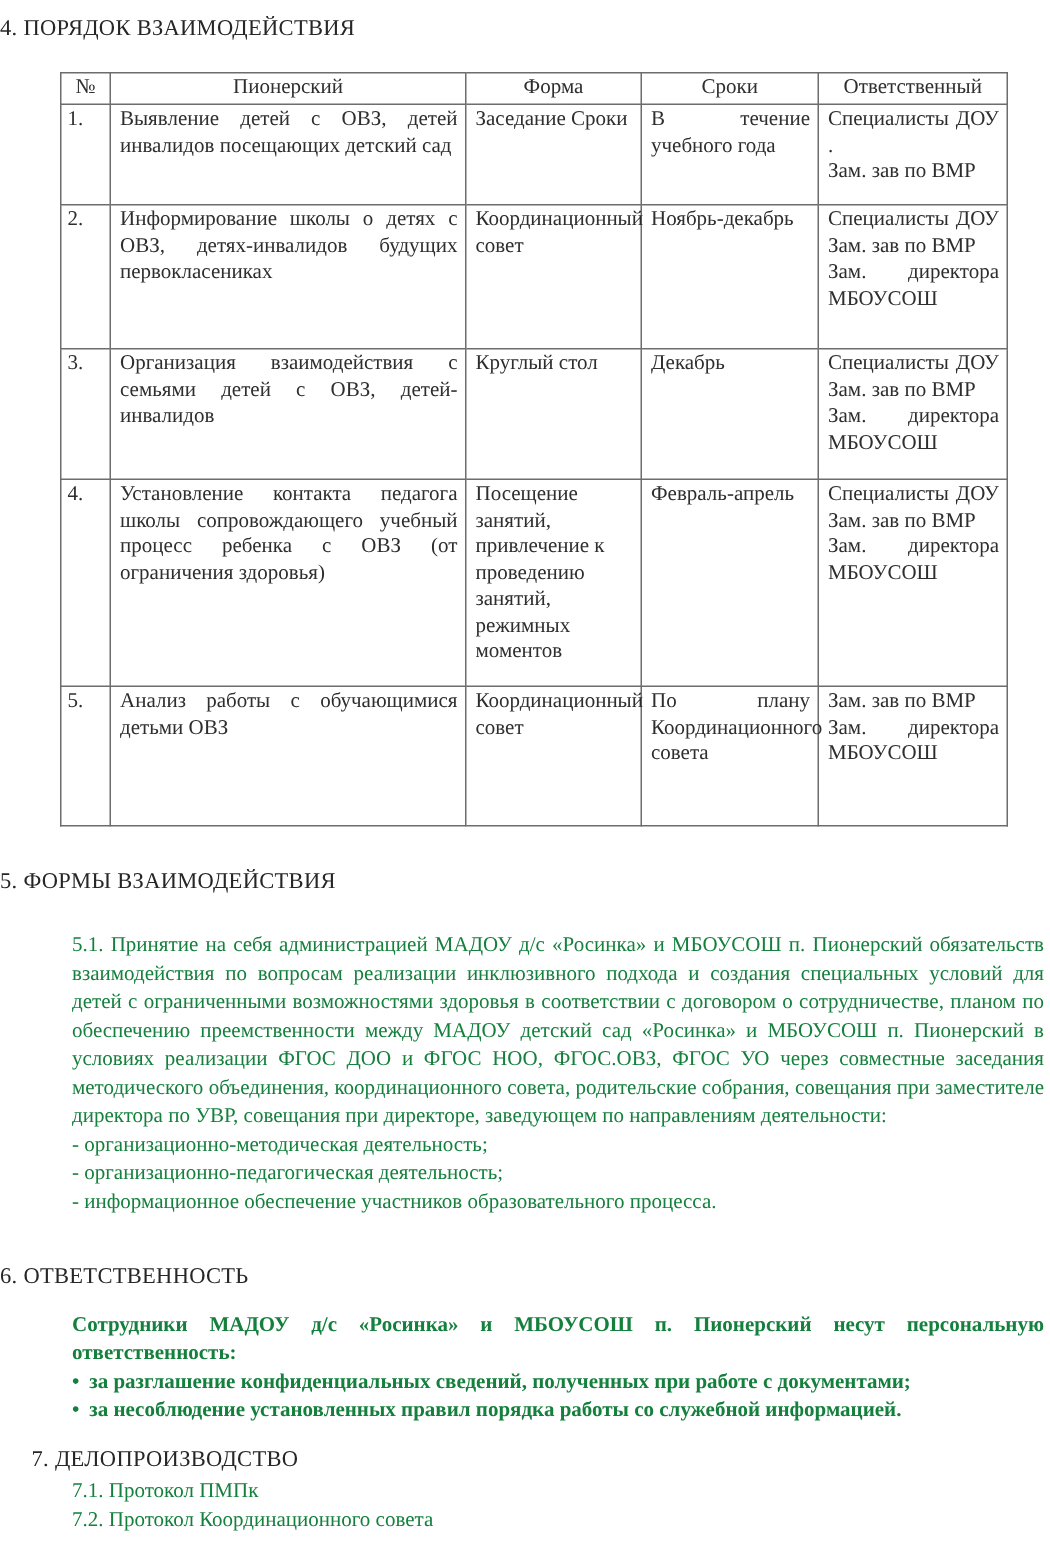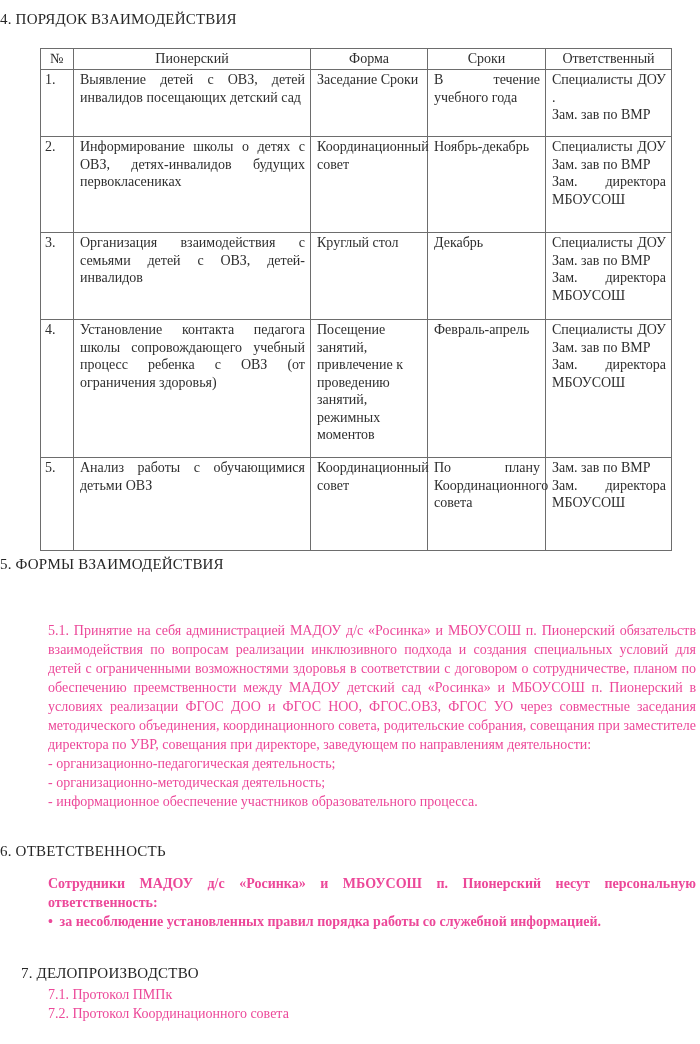--- a/index.html
+++ b/index.html
@@ -18,21 +18,21 @@
   }
   table.plan th, table.plan td {
     border: 1px solid #6d6d6d; vertical-align: top;
     padding: 1px 5px 0 6px; font-weight: normal; color: #2e2e2e;
   }
   table.plan th { text-align: center; font-size: 14px; height: 18px; padding: 1px 3px; }
   table.plan td.num { padding-left: 4px; }
   td.just { text-align: justify; text-align-last: left; }
   .para {
     position: absolute; left: 48px; width: 648px; text-align: justify;
-    font-size: 14px; line-height: 19px; color: #ec4899;
+    font-size: 14px; line-height: 19px; color: #15803d;
   }
   .para .first { text-align: justify; }
   .list-line { display: block; text-align: left; }
   .bullet { display: inline-block; width: 8px; }
 </style>
 </head>
 <body>
 
 <div class="heading" style="top:11px;">4.  ПОРЯДОК ВЗАИМОДЕЙСТВИЯ</div>
 
@@ -100,33 +100,37 @@
       <td>Координационный совет</td>
       <td class="just">По плану Координационного совета</td>
       <td class="just">
         <div>Зам. зав по ВМР</div>
         <div>Зам. директора МБОУСОШ</div>
       </td>
     </tr>
   </tbody>
 </table>
 
-<div class="heading" style="top:556px;">5. ФОРМЫ ВЗАИМОДЕЙСТВИЯ</div>
+<div class="heading" style="top:580px;">5. ФОРМЫ ВЗАИМОДЕЙСТВИЯ</div>
 
 <div class="para" style="top:621px;">
   <div class="first">5.1. Принятие на себя администрацией МАДОУ д/с «Росинка» и МБОУСОШ п. Пионерский обязательств взаимодействия по вопросам реализации инклюзивного подхода и создания специальных условий для детей с ограниченными возможностями здоровья в соответствии с договором о сотрудничестве, планом по обеспечению преемственности  между МАДОУ детский сад «Росинка» и МБОУСОШ п. Пионерский в условиях реализации ФГОС ДОО и ФГОС НОО, ФГОС.ОВЗ, ФГОС УО через совместные заседания методического объединения, координационного совета, родительские собрания, совещания при заместителе директора по УВР,  совещания при директоре, заведующем по направлениям деятельности:</div>
+  <span class="list-line">- организационно-методическая деятельность;</span>
   <span class="list-line">- организационно-педагогическая деятельность;</span>
-  <span class="list-line">- организационно-методическая деятельность;</span>
   <span class="list-line">- информационное обеспечение  участников образовательного процесса.</span>
 </div>
 
 <div class="heading" style="top:843px;">6. ОТВЕТСТВЕННОСТЬ</div>
 
 <div class="para" style="top:874px;font-weight:bold;">
   <div>Сотрудники МАДОУ д/с «Росинка» и МБОУСОШ п. Пионерский несут персональную ответственность:</div>
+  <span class="list-line">
+    <span class="bullet">•</span>
+    <span>за разглашение конфиденциальных сведений, полученных при работе с документами;</span>
+  </span>
   <span class="list-line">
     <span class="bullet">•</span>
     <span>за несоблюдение установленных правил порядка работы со служебной информацией.</span>
   </span>
 </div>
 
 <div class="heading" style="top:965px;padding-left:21px;">7. ДЕЛОПРОИЗВОДСТВО</div>
 
 <div class="para" style="top:985px; line-height:19px;">
   <span class="list-line">7.1. Протокол ПМПк</span>

